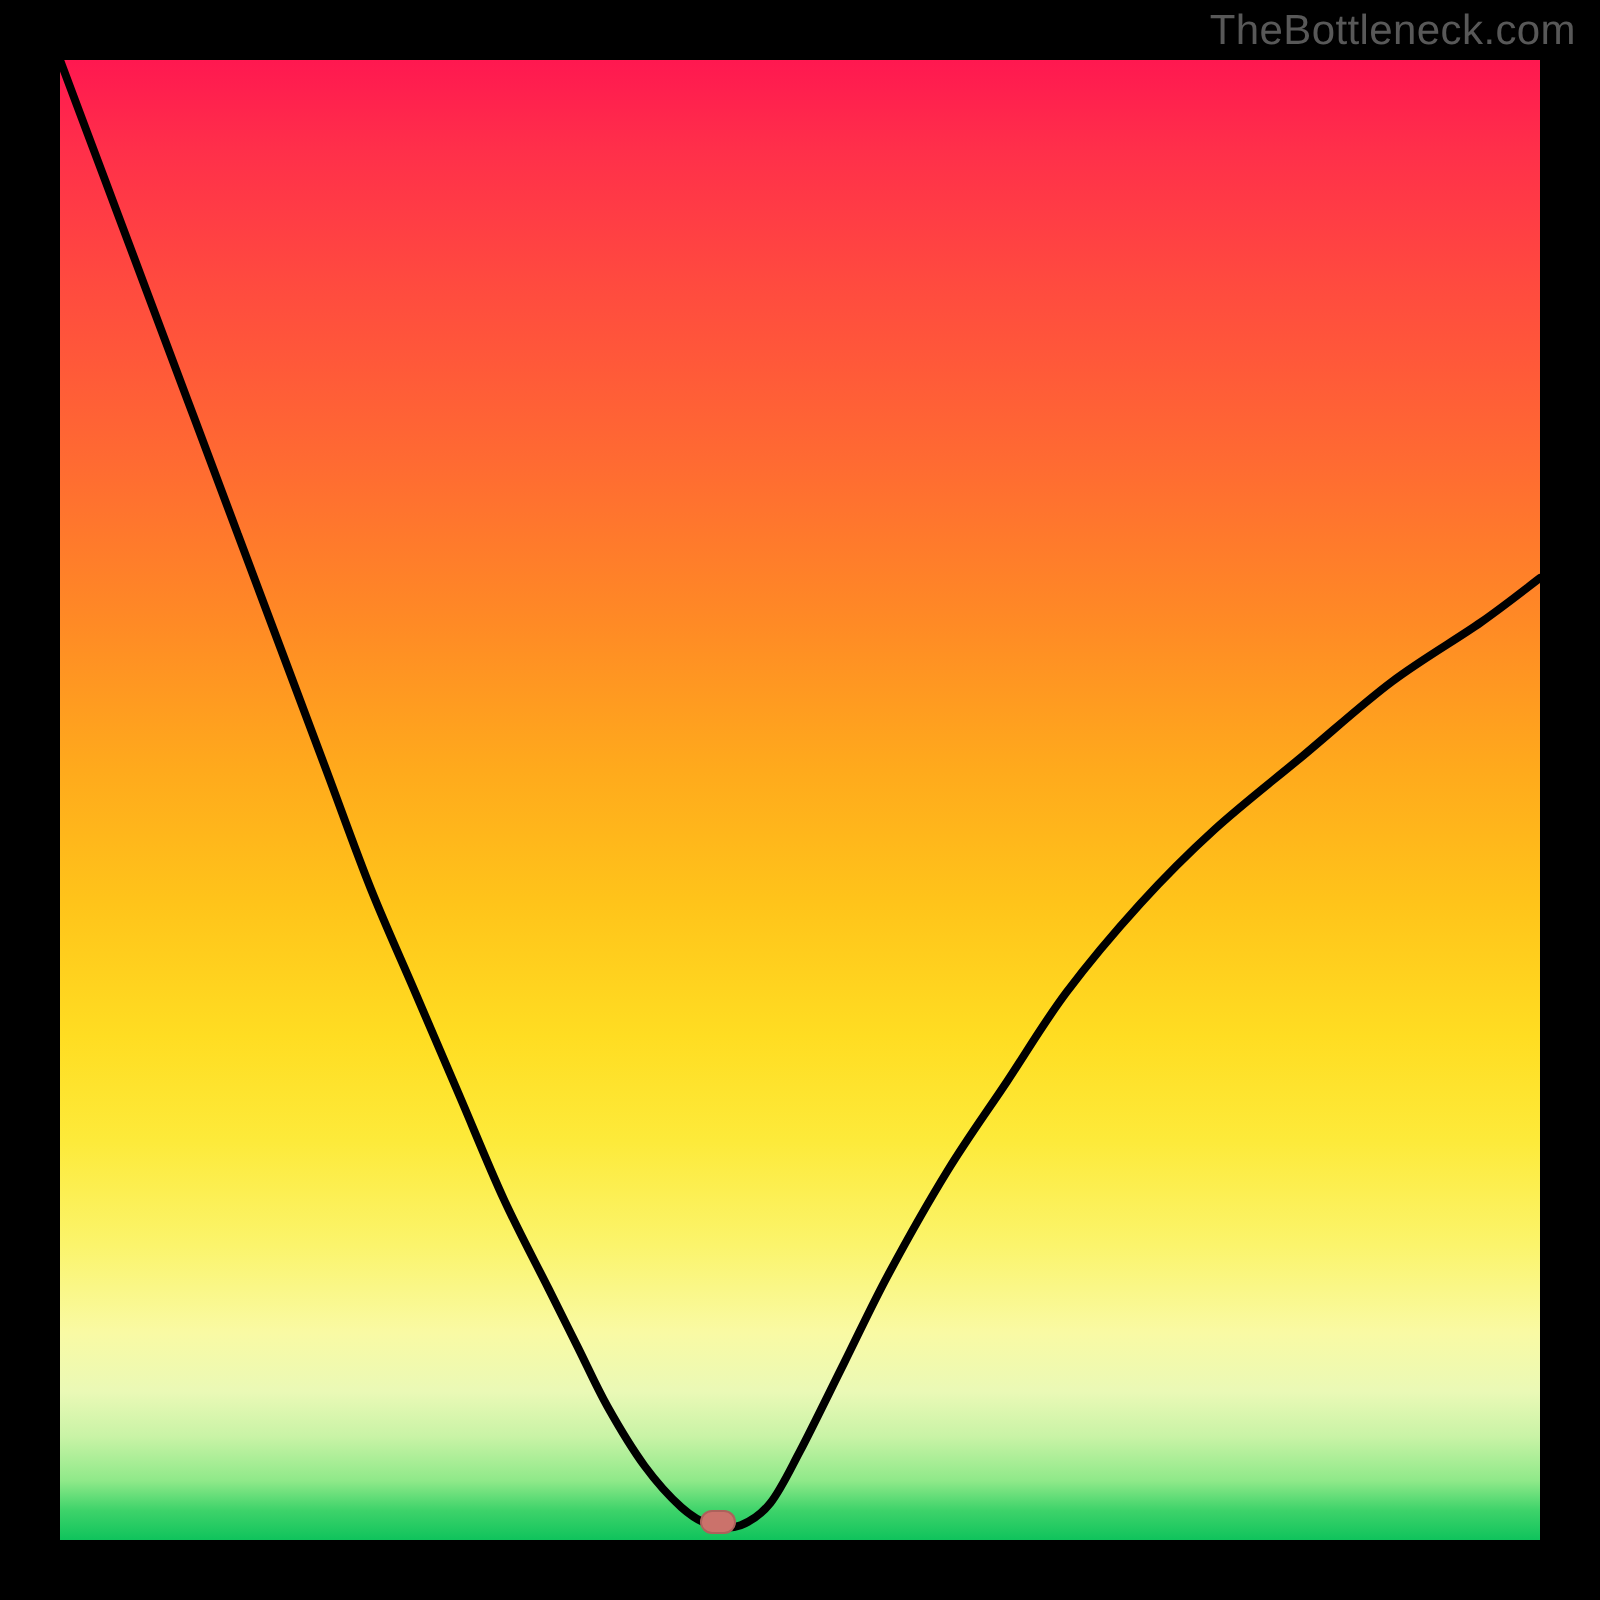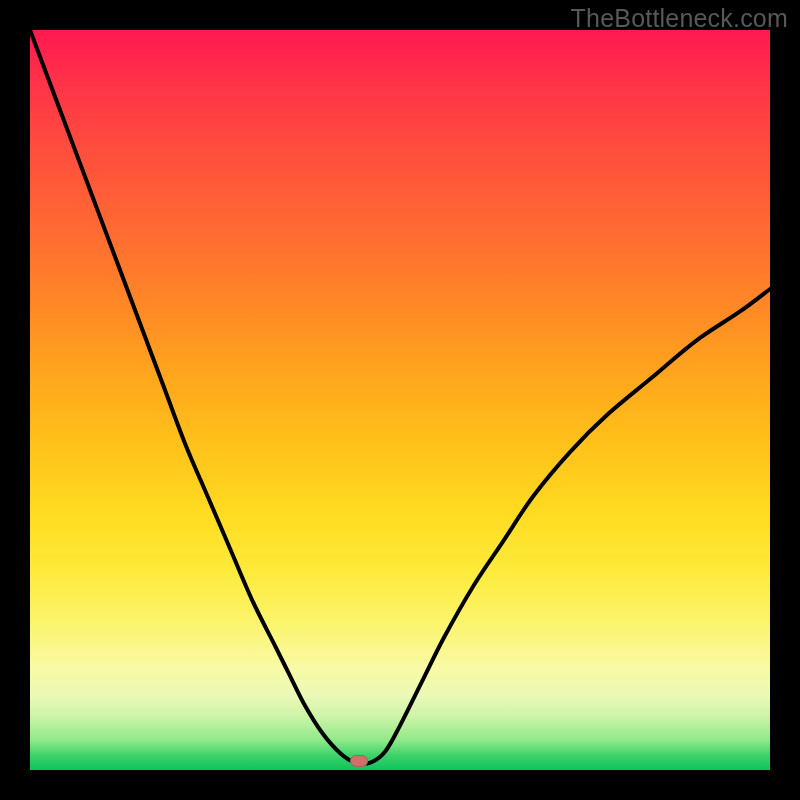--- a/index.html
+++ b/index.html
@@ -41,21 +41,21 @@
       #8fe989 96%,
       #3ed36a 98%,
       #0fc35c 100%
     );
   }
   .watermark {
     position: absolute;
     top: 4px;
     right: 12px;
     font-family: Arial, Helvetica, sans-serif;
-    font-size: 25px;
+    font-size: 21px;
     color: #585858;
     font-weight: 500;
     letter-spacing: 0.2px;
     user-select: none;
   }
   svg.curve {
     position: absolute;
     left: 0;
     top: 0;
     width: 740px;

